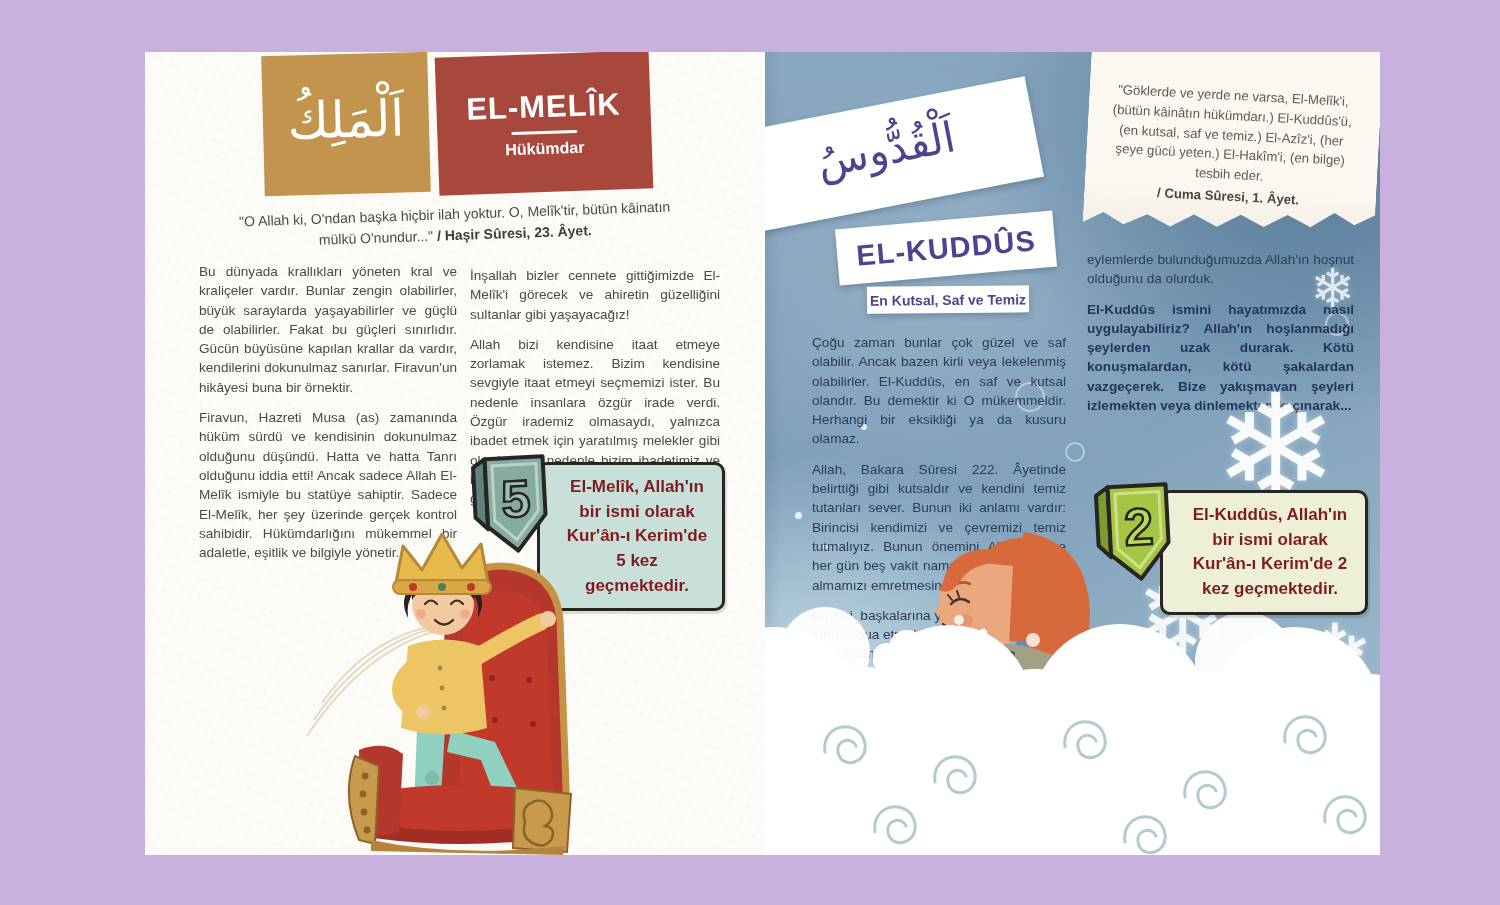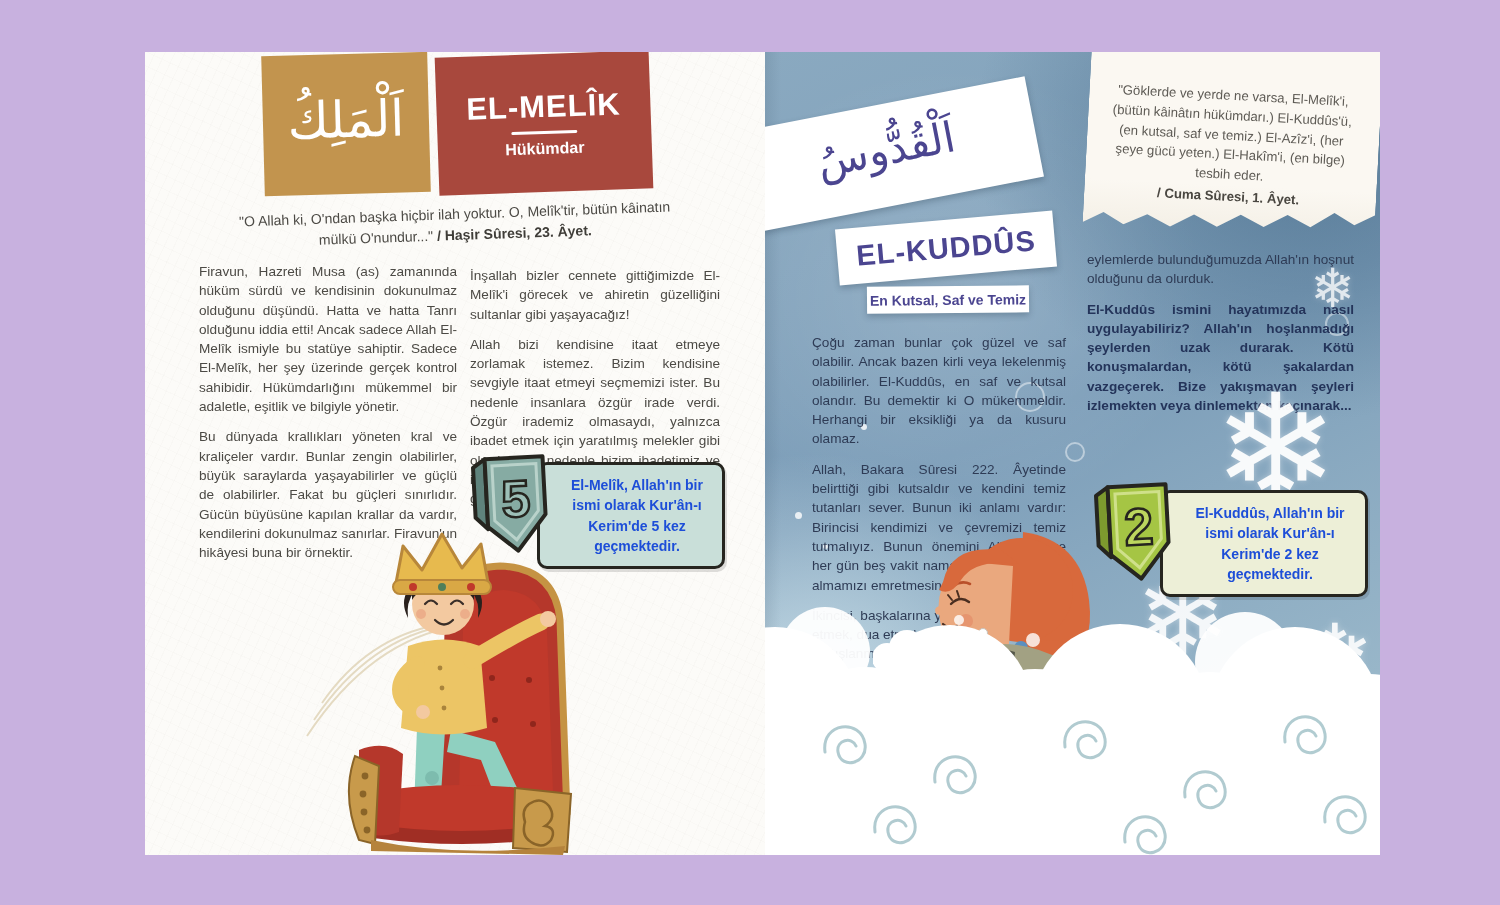--- a/index.html
+++ b/index.html
@@ -62,21 +62,21 @@
   .colL1 p.narrow{width:196px;text-align:left;}
 
   
   .badge{position:absolute;display:flex;align-items:flex-start;}
   .badgeL{left:324px;top:402px;width:256px;}
   .badgeR{left:327px;top:430px;width:276px;}
   .shield{flex:0 0 auto;margin-right:-14px;position:relative;z-index:2;transform:rotate(-3deg);}
   .badge-box{
     margin-top:8px;border:3px solid #26251f;border-radius:10px;
     padding:10px 14px 10px 26px;text-align:center;
-    font-size:14px;font-weight:700;line-height:1.45;color:#1d4ed8;
+    font-size:17px;font-weight:700;line-height:1.45;color:#7f1d1d;
     box-shadow:2px 3px 0 rgba(0,0,0,.12);
   }
   .badge-box.teal{background:#c9dfd9;}
   .badge-box.green{background:#edefd7;}
 
   .boy-illo{position:absolute;left:122px;top:436px;width:345px;height:367px;}
 
   
   .speck{position:absolute;background:#fff;border-radius:50%;opacity:.8;}
   .torn-paper{
@@ -131,22 +131,22 @@
         <span class="rule"></span>
         <span class="sub">Hükümdar</span>
       </div>
 
       <div class="verse-left">
         <span>"O Allah ki, O'ndan başka hiçbir ilah yoktur. O, Melîk'tir, bütün kâinatın mülkü O'nundur..." </span>
         <b>/ Haşir Sûresi, 23. Âyet.</b>
       </div>
 
       <div class="col colL1">
+        <p>Bu dünyada krallıkları yöneten kral ve kraliçeler vardır. Bunlar zengin olabilirler, büyük saraylarda yaşayabilirler ve güçlü de olabilirler. Fakat bu güçleri sınırlıdır. Gücün büyüsüne kapılan krallar da vardır, kendilerini dokunulmaz sanırlar. Firavun'un hikâyesi buna bir örnektir.</p>
         <p>Firavun, Hazreti Musa (as) zamanında hüküm sürdü ve kendisinin dokunulmaz olduğunu düşündü. Hatta ve hatta Tanrı olduğunu iddia etti! Ancak sadece Allah El-Melîk ismiyle bu statüye sahiptir. Sadece El-Melîk, her şey üzerinde gerçek kontrol sahibidir. Hükümdarlığını mükemmel bir adaletle, eşitlik ve bilgiyle yönetir.</p>
-        <p>Bu dünyada krallıkları yöneten kral ve kraliçeler vardır. Bunlar zengin olabilirler, büyük saraylarda yaşayabilirler ve güçlü de olabilirler. Fakat bu güçleri sınırlıdır. Gücün büyüsüne kapılan krallar da vardır, kendilerini dokunulmaz sanırlar. Firavun'un hikâyesi buna bir örnektir.</p>
       </div>
 
       <div class="col colL2">
         <p>İnşallah bizler cennete gittiğimizde El-Melîk'i görecek ve ahiretin güzelliğini sultanlar gibi yaşayacağız!</p>
         <p>Allah bizi kendisine itaat etmeye zorlamak istemez. Bizim kendisine sevgiyle itaat etmeyi seçmemizi ister. Bu nedenle insanlara özgür irade verdi. Özgür irademiz olmasaydı, yalnızca ibadet etmek için yaratılmış melekler gibi olurduk. Bu nedenle bizim ibadetimiz ve iyi davranışlarımız Allah tarafından gerçekten sevilir ve takdir edilir.</p>
       </div>
 
       <div class="badge badgeL">
         <svg class="shield" width="82" height="102" viewBox="0 0 82 102">
           <polygon points="6,12 18,4 18,74 6,62" fill="#5f837c" stroke="#26251f" stroke-width="4" stroke-linejoin="round"></polygon>

